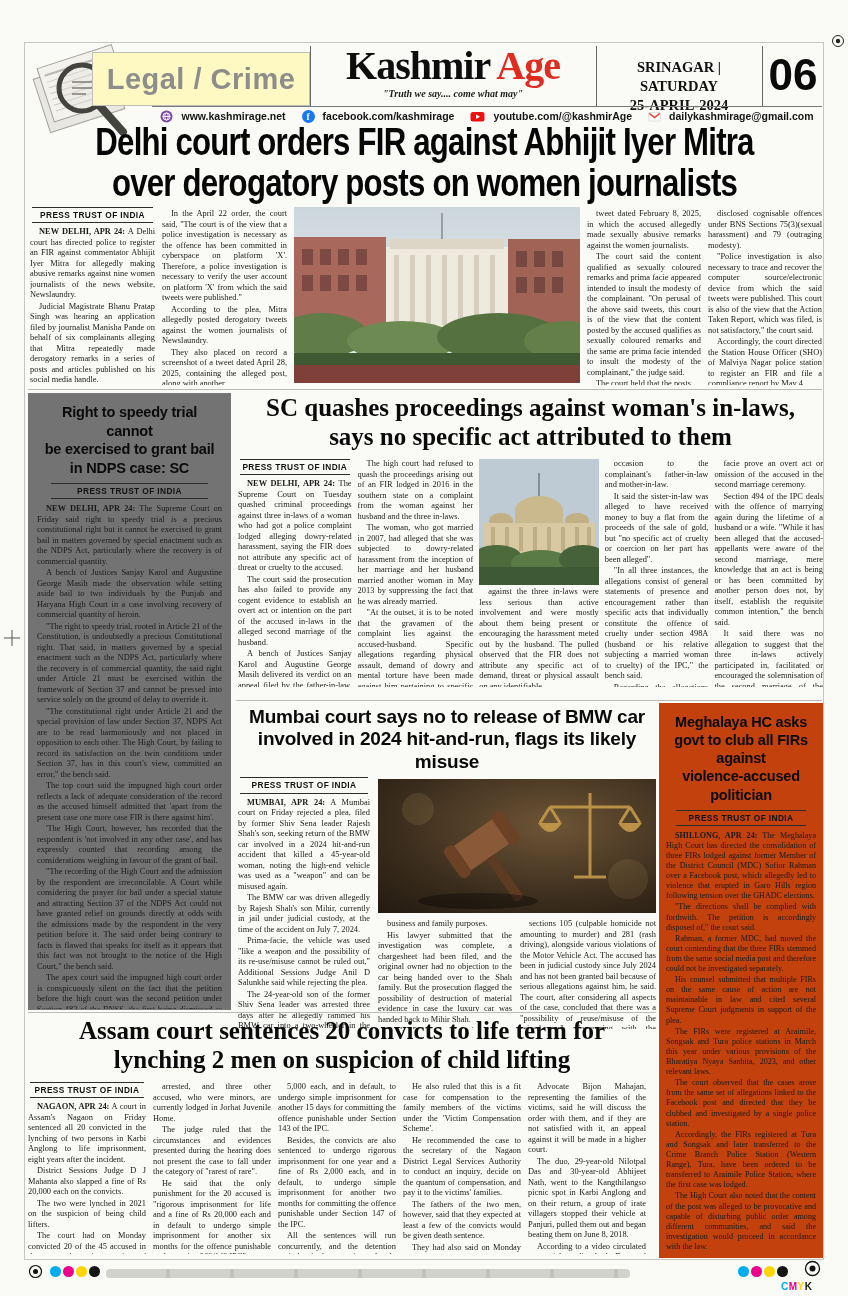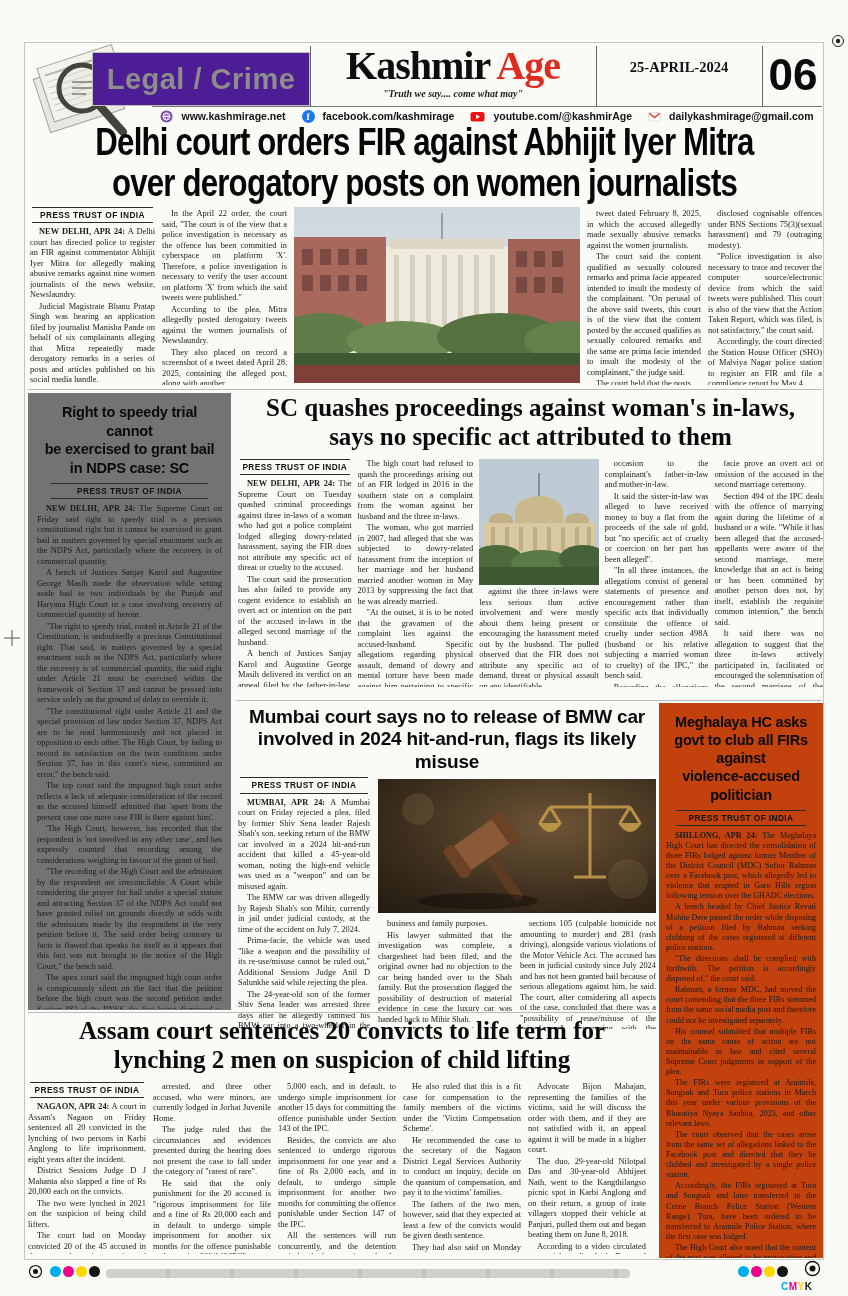--- a/index.html
+++ b/index.html
@@ -2,21 +2,21 @@
 <html><head>
 <meta charset="utf-8">
 <style>
   html,body{margin:0;padding:0;background:#e8e8e4;}
   .page{position:relative;width:848px;height:1296px;background:#fafaf7;overflow:hidden;
         font-family:"Liberation Sans",sans-serif;color:#111;}
   .frame{position:absolute;left:24px;top:42px;width:798px;height:1216px;border:1px solid #c6c6c0;}
   .vline{position:absolute;width:1px;background:#666;}
   .hline{position:absolute;height:1px;background:#999;}
   
-  .section-box{position:absolute;left:92px;top:52px;width:216px;height:52px;background:#4c1d95;
+  .section-box{position:absolute;left:92px;top:52px;width:216px;height:52px;background:#fef9c3;
         border:1px solid #c0c0ba;display:flex;align-items:center;justify-content:center;
         font-weight:bold;font-size:29px;color:#8d8d8b;letter-spacing:0.5px;}
   .masthead{position:absolute;left:312px;top:46px;width:282px;text-align:center;}
   .mh-title{font-family:"Liberation Serif",serif;font-weight:bold;font-size:40px;line-height:1;color:#0d0d0d;letter-spacing:-1px;}
   .mh-red{}
   .tagline{font-family:"Liberation Serif",serif;font-style:italic;font-weight:bold;font-size:10px;margin-top:2px;color:#1c1c1c;}
   .dateblock{position:absolute;left:598px;top:58px;width:162px;text-align:center;
         font-family:"Liberation Serif",serif;font-weight:bold;font-size:14.5px;line-height:1.3;}
   .pagenum{position:absolute;left:764px;top:46px;width:58px;height:58px;display:flex;align-items:center;justify-content:center;
         font-weight:bold;font-size:44px;color:#0a0a0a;}
@@ -94,20 +94,21 @@
   <div class="vline" style="left:310px;top:46px;height:60px"></div>
 
   <div class="masthead">
     <div class="mh-title"><span>Kashmir</span> <span class="mh-red" style="color: rgb(224, 43, 32);">Age</span></div>
     <div class="tagline">"Truth we say.... come what may"</div>
   </div>
 
   <div class="vline" style="left:596px;top:46px;height:60px"></div>
 
   <div class="dateblock">
+    <div>SRINAGAR | SATURDAY</div>
     <div>25-APRIL-2024</div>
   </div>
 
   <div class="vline" style="left:762px;top:46px;height:60px"></div>
 
   <div class="pagenum">06</div>
 
   <div class="hline" style="left:152px;top:106px;width:670px;background:#777"></div>
 
   <div class="socialbar">
@@ -380,21 +381,20 @@
     <div class="sans-hl" style="font-size:14.5px;line-height:1.25;letter-spacing:-0.2px;margin:4px 0 6px;">
       <span style="display:block">Meghalaya HC asks</span>
       <span style="display:block">govt to club all FIRs against</span>
       <span style="display:block">violence-accused</span>
       <span style="display:block">politician</span>
     </div>
     <div class="pti" style="margin:0 10px 5px">PRESS TRUST OF INDIA</div>
     <div class="bt" style="font-size:8.1px">
       <p class="para"><span class="dl">SHILLONG, APR 24:</span> <span>The Meghalaya High Court has directed the consolidation of three FIRs lodged against former Member of the District Council (MDC) Sofior Rahman over a Facebook post, which allegedly led to violence that erupted in Garo Hills region following tension over the GHADC elections.</span></p>
       <div>
-          <p class="para">A bench headed by Chief Justice Revati Mohite Dere passed the order while disposing of a petition filed by Rahman seeking clubbing of the cases registered at different police stations.</p>
           <p class="para">"The directions shall be complied with forthwith. The petition is accordingly disposed of," the court said.</p>
           <p class="para">Rahman, a former MDC, had moved the court contending that the three FIRs stemmed from the same social media post and therefore could not be investigated separately.</p>
           <p class="para">His counsel submitted that multiple FIRs on the same cause of action are not maintainable in law and cited several Supreme Court judgments in support of the plea.</p>
           <p class="para">The FIRs were registered at Araimile, Songsak and Tura police stations in March this year under various provisions of the Bharatiya Nyaya Sanhita, 2023, and other relevant laws.</p>
           <p class="para">The court observed that the cases arose from the same set of allegations linked to the Facebook post and directed that they be clubbed and investigated by a single police station.</p>
           <p class="para">Accordingly, the FIRs registered at Tura and Songsak and later transferred to the Crime Branch Police Station (Western Range), Tura, have been ordered to be transferred to Araimile Police Station, where the first case was lodged.</p>
           <p class="para">The High Court also noted that the content of the post was alleged to be provocative and capable of disturbing public order among different communities, and said the investigation would proceed in accordance with the law.</p>
         </div>
     </div>
   </div>

